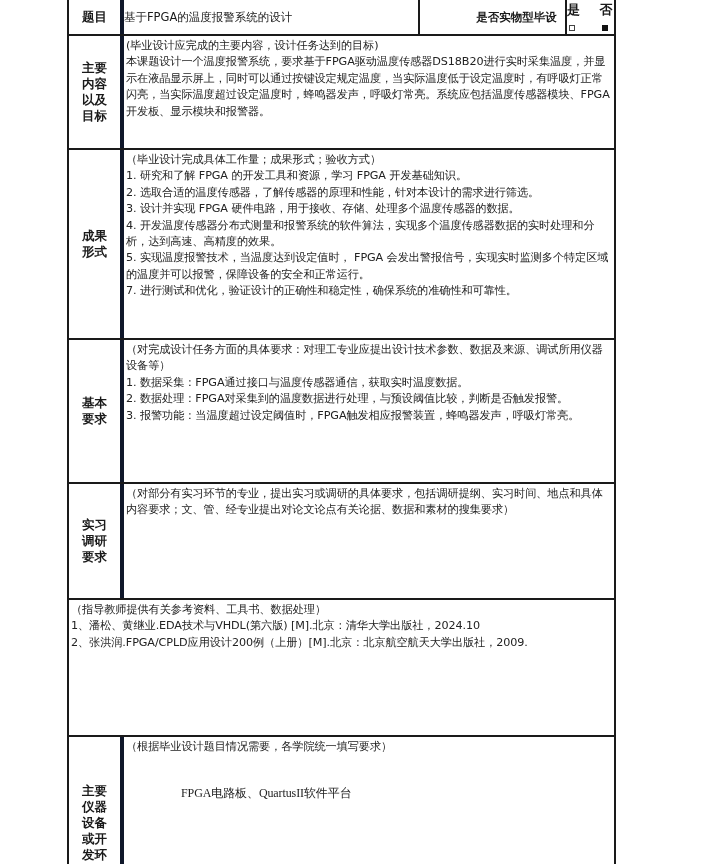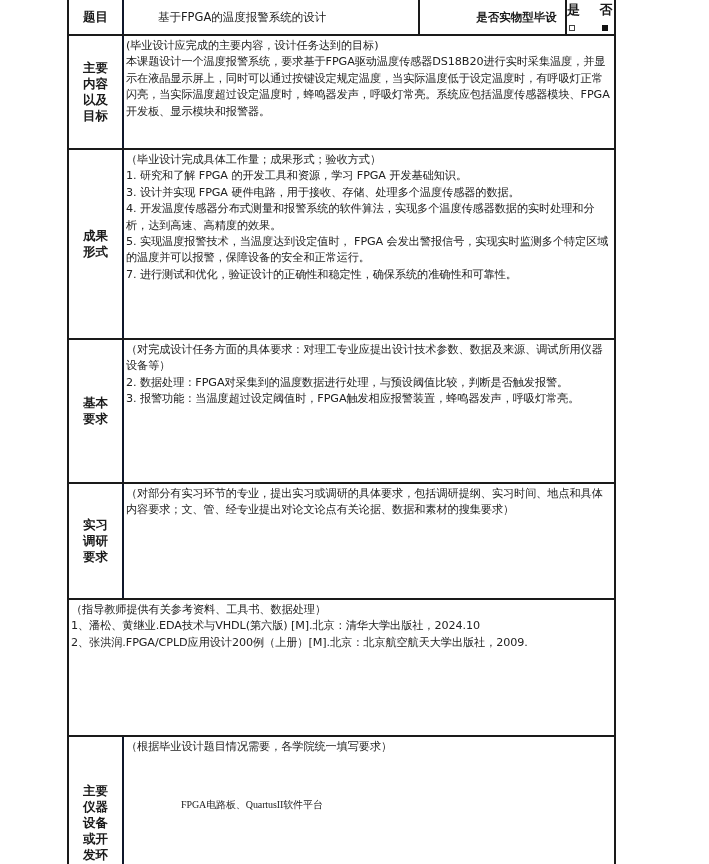--- a/index.html
+++ b/index.html
@@ -28,21 +28,21 @@
       border-right: 2px solid #1a1a1a;
       border-bottom: 2px solid #1a1a1a;
       box-sizing: border-box;
     }
     .row.first {
       border-top: 2px solid #1a1a1a;
     }
     .label-cell {
       width: 55px;
       flex: 0 0 55px;
-      border-right: 2px solid #0f172a;
+      border-right: 4px solid #0f172a;
       box-sizing: border-box;
       display: flex;
       align-items: center;
       justify-content: center;
       font-weight: bold;
       font-size: 12.5px;
       line-height: 16px;
       text-align: center;
     }
     .label-cell .v {
@@ -66,21 +66,20 @@
       white-space: normal;
     }
     
     .hdr-title {
       flex: 0 0 296px;
       width: 296px;
       border-right: 2px solid #1a1a1a;
       box-sizing: border-box;
       display: flex;
       align-items: center;
-      padding-left: 34px;
       font-size: 11.5px;
     }
     .hdr-q {
       flex: 0 0 99px;
       width: 99px;
       border-right: 2px solid #1a1a1a;
       box-sizing: border-box;
       display: flex;
       align-items: center;
       justify-content: center;
@@ -102,23 +101,23 @@
       width: 6px;
       height: 6px;
       margin-left: 2px;
       vertical-align: 0px;
       box-sizing: border-box;
     }
     .cb.empty { border: 1px solid #444; }
     .cb.filled { background: #111; }
     .env-text {
       display: block;
-      margin-top: 42px;
+      margin-top: 30px;
       margin-left: 55px;
-      font-size: 10px;
+      font-size: 12px;
       font-family: "Liberation Serif", serif;
     }
   </style>
 </head>
 <body>
 
 <div class="sheet">
 
   <div class="row first" style="height:38px;">
     <div class="label-cell">
@@ -146,33 +145,35 @@
     </div>
   </div>
 
   <div class="row" style="height:190px;">
     <div class="label-cell">
       <span class="v">成果形式</span>
     </div>
     <div class="content-cell">
       <span class="line">（毕业设计完成具体工作量；成果形式；验收方式）</span>
       <span class="line">1. 研究和了解 FPGA 的开发工具和资源，学习 FPGA 开发基础知识。</span>
+      <span class="line">2. 选取合适的温度传感器，了解传感器的原理和性能，针对本设计的需求进行筛选。</span>
       <span class="line">3. 设计并实现 FPGA 硬件电路，用于接收、存储、处理多个温度传感器的数据。</span>
       <span class="line">4. 开发温度传感器分布式测量和报警系统的软件算法，实现多个温度传感器数据的实时处理和分析，达到高速、高精度的效果。</span>
       <span class="line">5. 实现温度报警技术，当温度达到设定值时， FPGA 会发出警报信号，实现实时监测多个特定区域的温度并可以报警，保障设备的安全和正常运行。</span>
       <span class="line">7. 进行测试和优化，验证设计的正确性和稳定性，确保系统的准确性和可靠性。</span>
     </div>
   </div>
 
   <div class="row" style="height:144px;">
     <div class="label-cell">
       <span class="v">基本要求</span>
     </div>
     <div class="content-cell">
       <span class="line">（对完成设计任务方面的具体要求：对理工专业应提出设计技术参数、数据及来源、调试所用仪器设备等）</span>
+      <span class="line">1. 数据采集：FPGA通过接口与温度传感器通信，获取实时温度数据。</span>
       <span class="line">2. 数据处理：FPGA对采集到的温度数据进行处理，与预设阈值比较，判断是否触发报警。</span>
       <span class="line">3. 报警功能：当温度超过设定阈值时，FPGA触发相应报警装置，蜂鸣器发声，呼吸灯常亮。</span>
     </div>
   </div>
 
   <div class="row" style="height:116px;">
     <div class="label-cell">
       <span class="v">实习调研要求</span>
     </div>
     <div class="content-cell">

